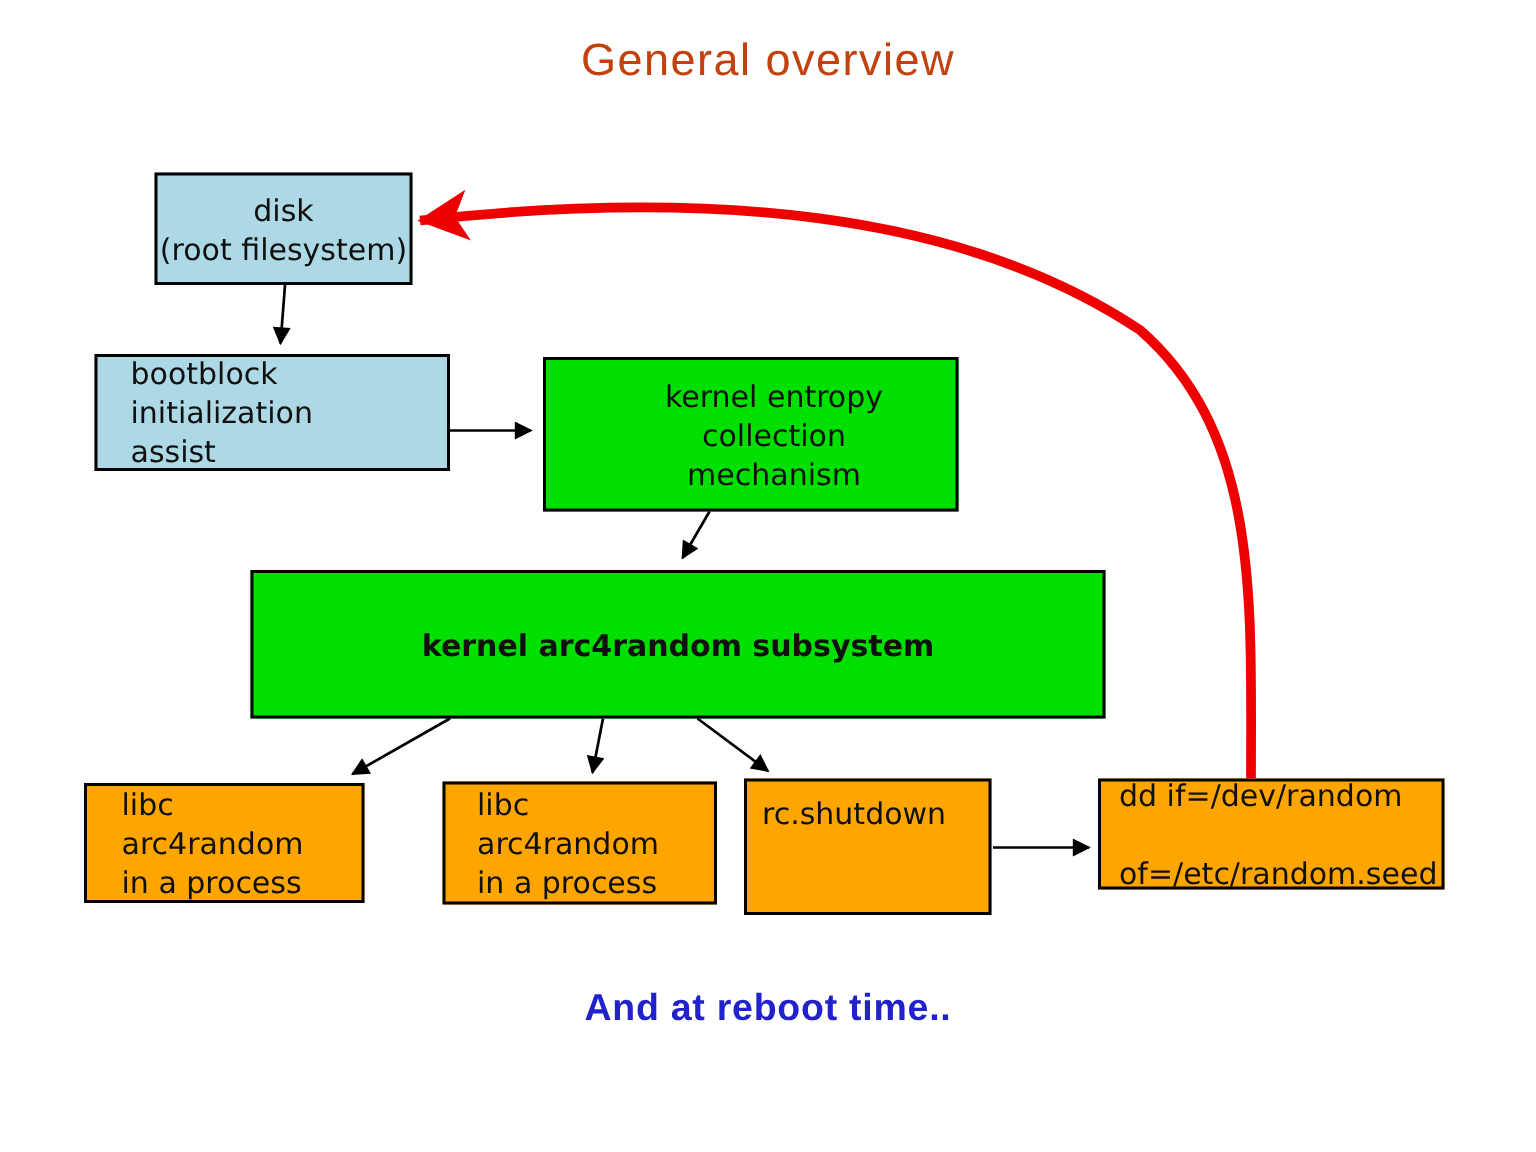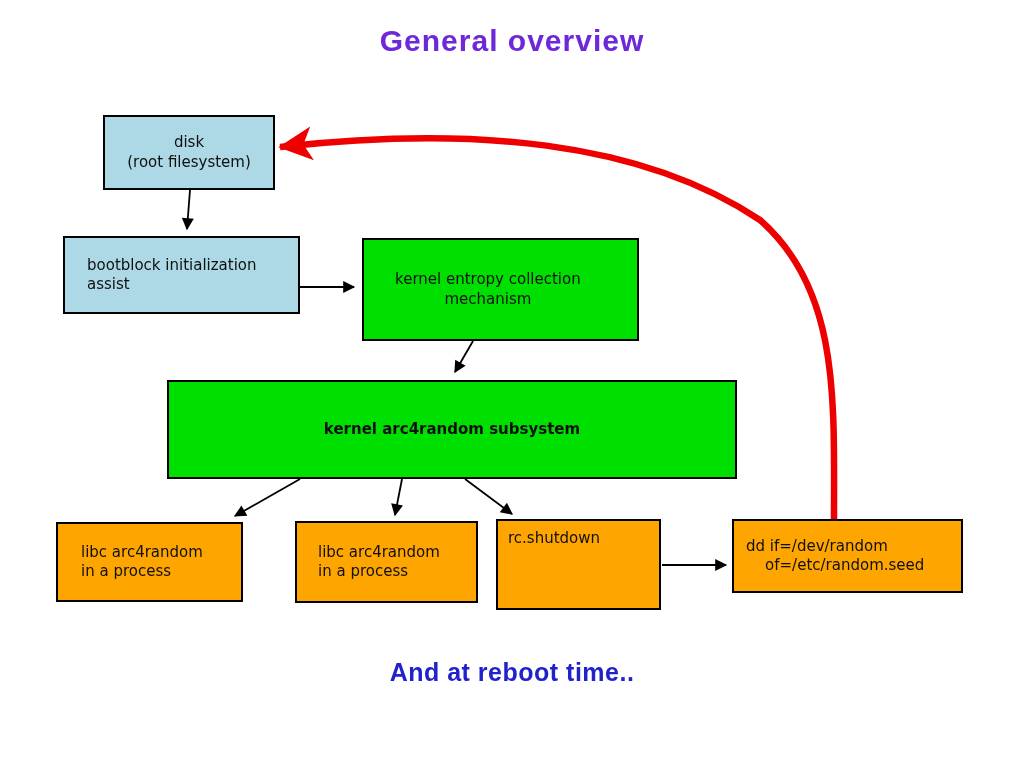--- a/index.html
+++ b/index.html
@@ -9,42 +9,42 @@
     height: 768px;
     background: #ffffff;
     overflow: hidden;
     font-family: "DejaVu Sans", sans-serif;
   }
   #slide-title {
     position: absolute;
     left: 0; right: 0; top: 24px;
     text-align: center;
     font-family: "Liberation Sans", sans-serif;
-    font-weight: 700;
+    font-weight: 400;
     font-size: 30px;
     letter-spacing: 1px;
-    color: #6d28d9;
+    color: #c2410c;
   }
   #caption {
     position: absolute;
     left: 0; right: 0; top: 658px;
     text-align: center;
     font-family: "Liberation Sans", sans-serif;
     font-weight: 700;
     font-size: 25px;
     letter-spacing: 0.5px;
     color: var(--caption-blue, #2222cc);
   }
   .node {
     position: absolute;
     box-sizing: border-box;
     border: 2px solid #000000;
     display: flex;
     align-items: center;
-    font-size: 15px;
+    font-size: 20px;
     line-height: 1.3;
     color: #101010;
     white-space: pre-line;
   }
   .node.pre { white-space: pre-wrap; }
   .node.center { justify-content: center; text-align: center; }
   .blue   { background: var(--box-blue, #add8e6); }
   .green  { background: var(--box-green, #00e000); }
   .orange { background: var(--box-orange, #ffa500); }
 

